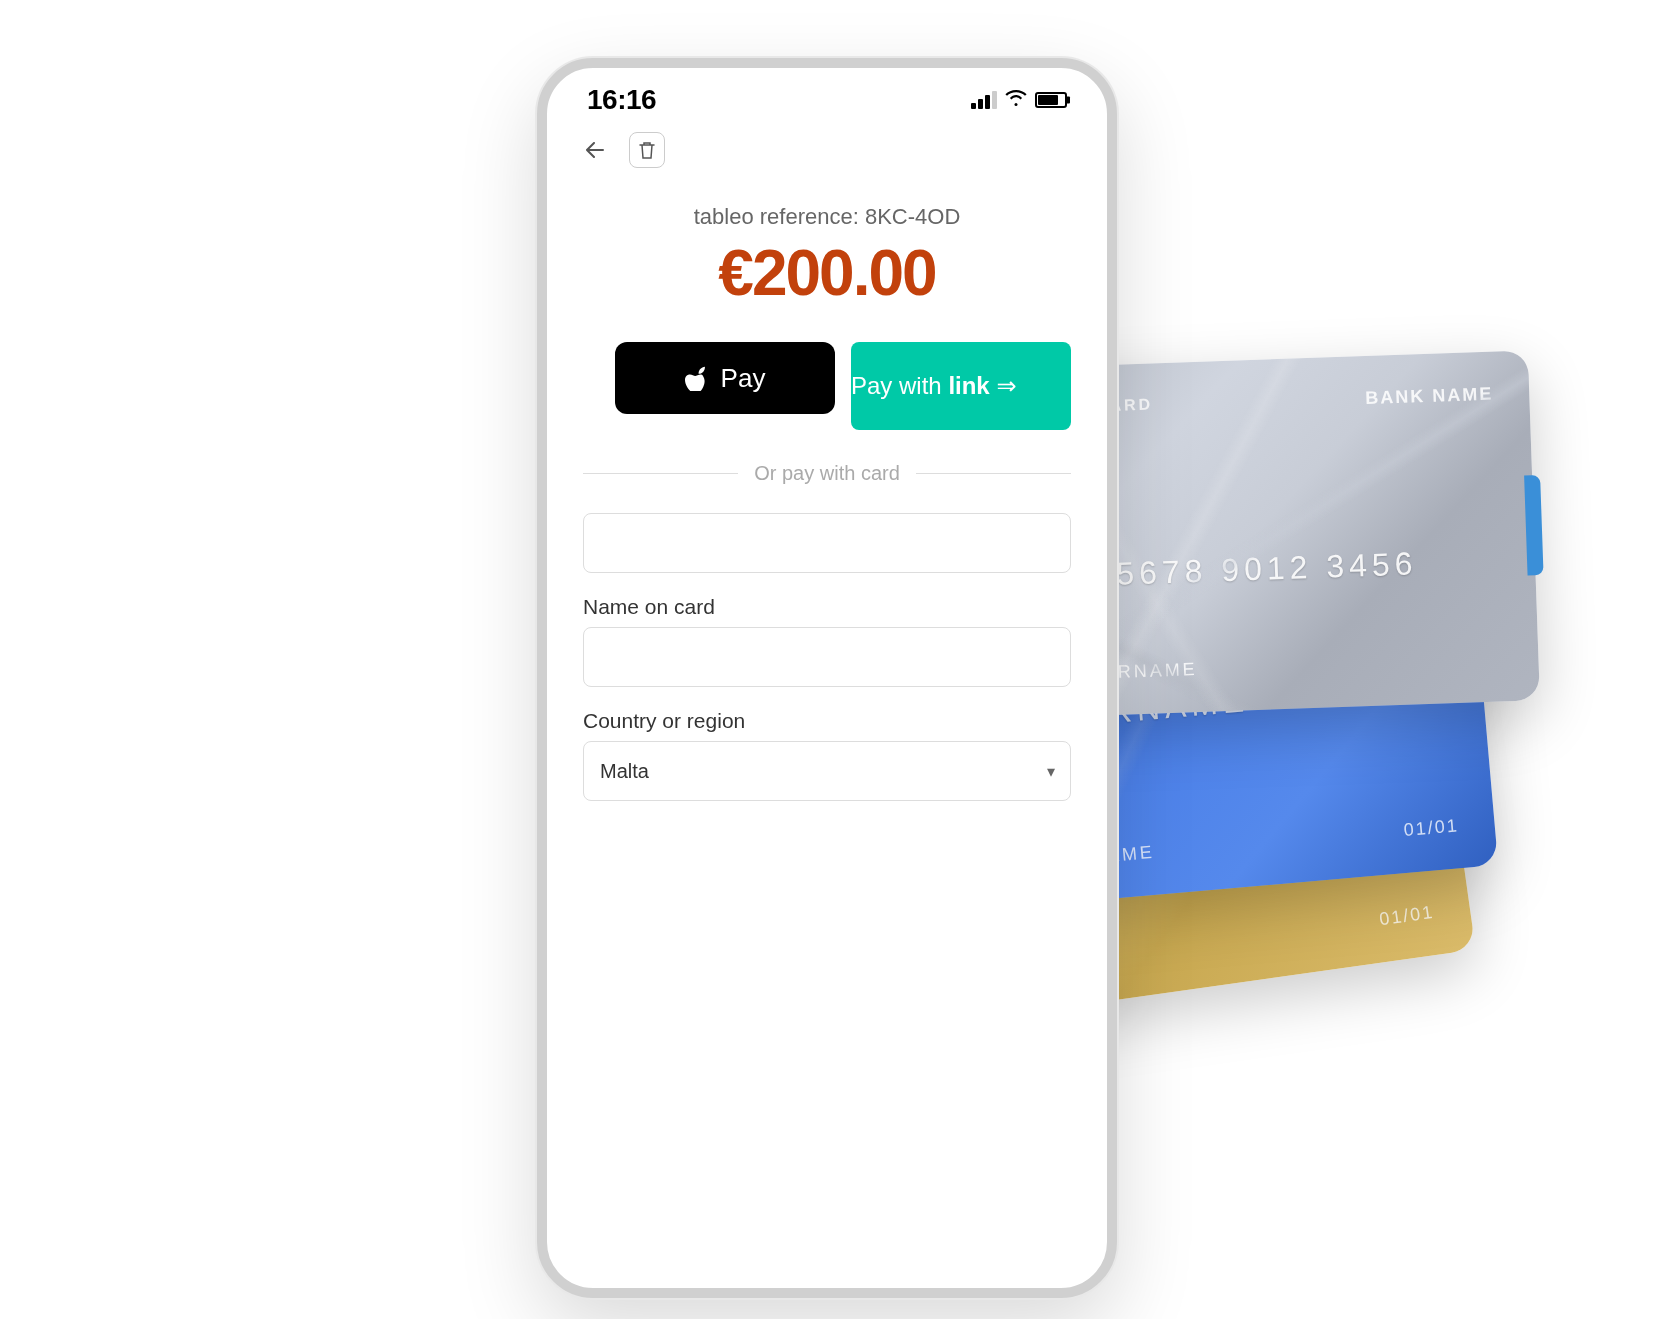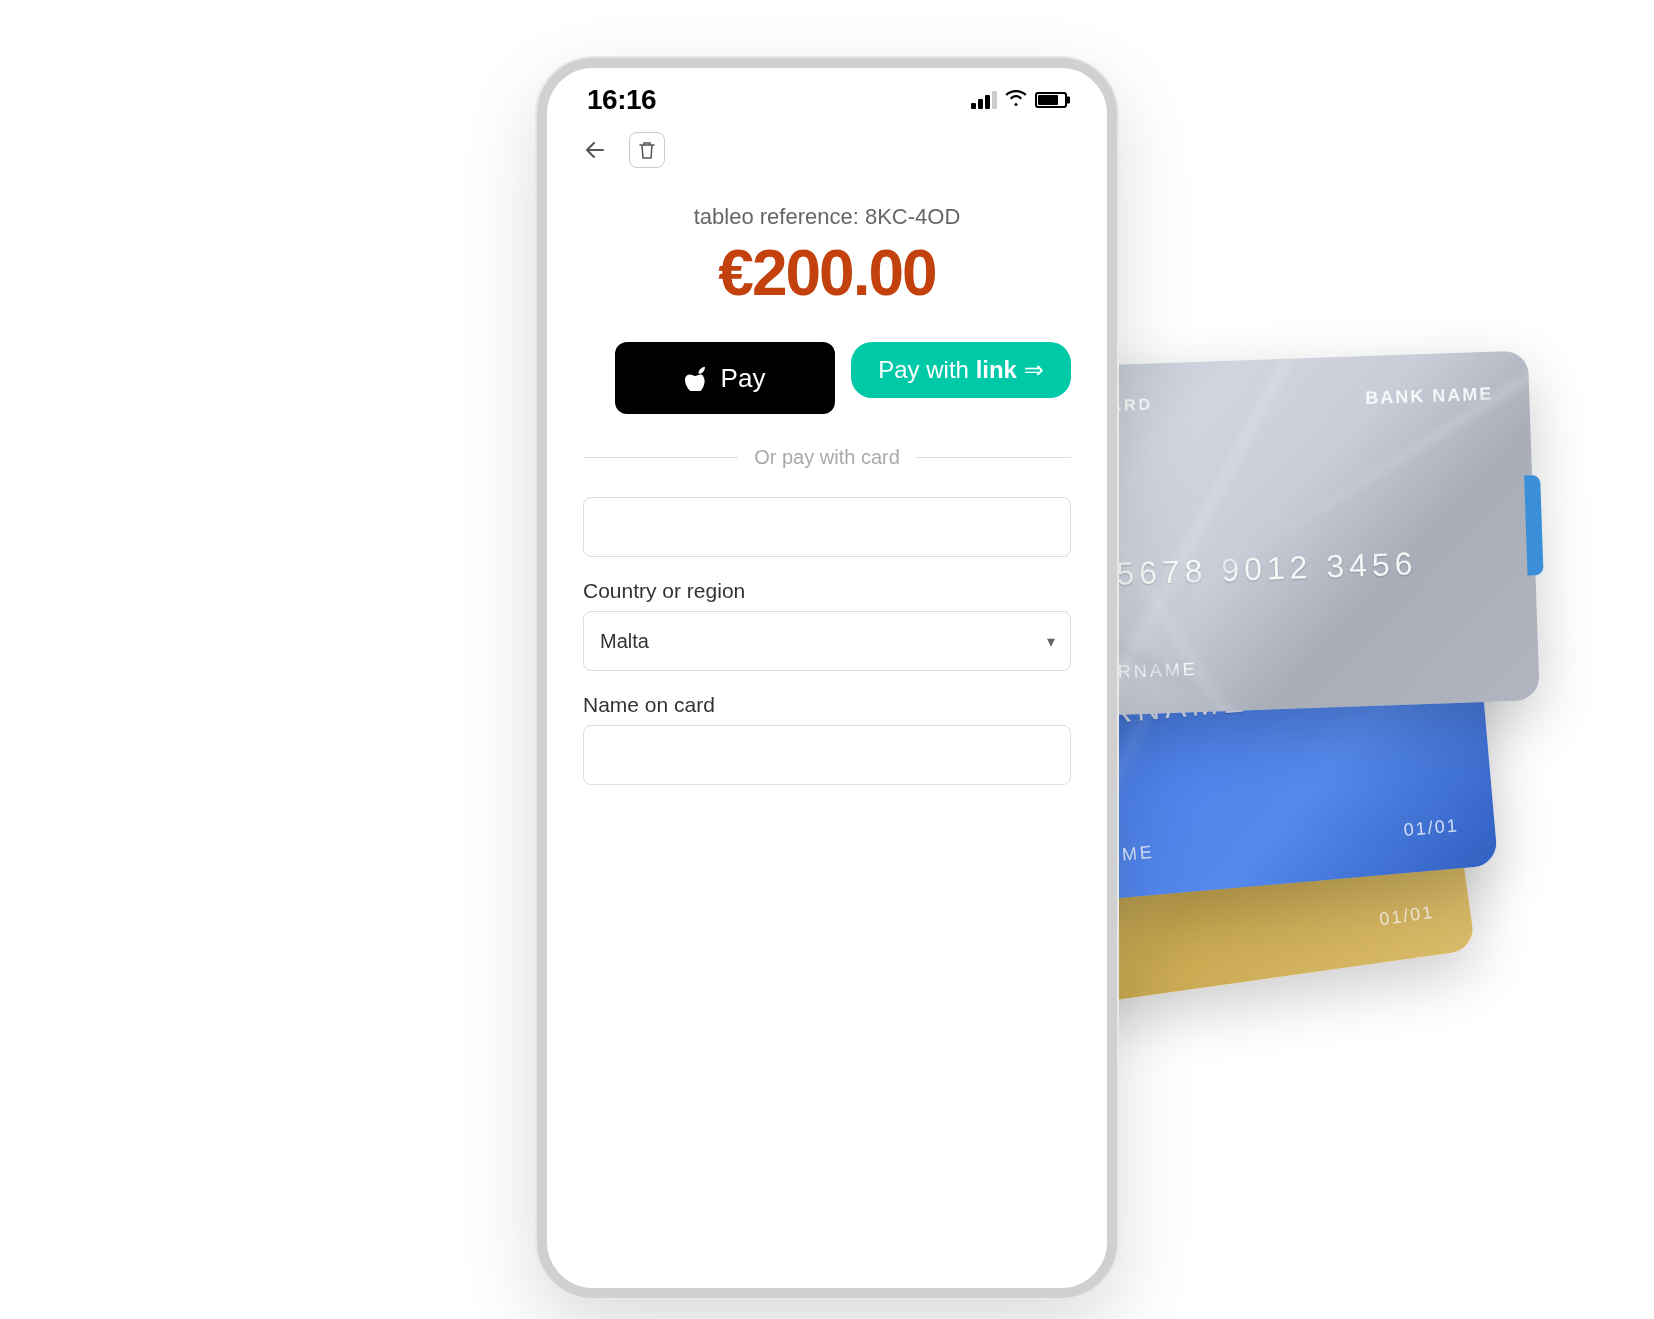--- a/index.html
+++ b/index.html
@@ -191,25 +191,24 @@
       font-size: 26px;
       font-weight: 500;
       cursor: pointer;
     }
 
     .link-pay-btn {
       flex: 1;
       background: #00c9a7;
       color: #fff;
       border: none;
-      border-radius: 21px;
-      height: 56px;
-      display: flex;
-      align-items: center;
-      justify-content: center;
+      border-radius: 8px;
+      height: 88px;
+      display: flex;
+      align-items: center;
       font-size: 24px;
       font-weight: 500;
       cursor: pointer;
       gap: 8px;
     }
 
     .divider-row {
       display: flex;
       align-items: center;
       gap: 16px;
@@ -644,32 +643,32 @@
         <span class="divider-text">Or pay with card</span>
         <div class="divider-line"></div>
       </div>
 
       <div class="form-group">
         <input class="form-input" type="email" style="">
       </div>
 
 
       <div class="form-group">
+        <label class="form-label">Name on card</label>
+        <input class="form-input" type="text" style="">
+      </div>
+
+      <div class="form-group">
         <label class="form-label">Country or region</label>
         <div class="select-wrapper">
           <select class="country-select">
             <option>Malta</option>
           </select>
           <span class="select-chevron">▾</span>
         </div>
-      </div>
-
-      <div class="form-group">
-        <label class="form-label">Name on card</label>
-        <input class="form-input" type="text" style="">
       </div>
 
     </div>
   </div>
 
   <div class="cards-scene">
 
     <div class="credit-card card-blue">
       <div class="card-header">
         <span class="card-type-label"></span>

